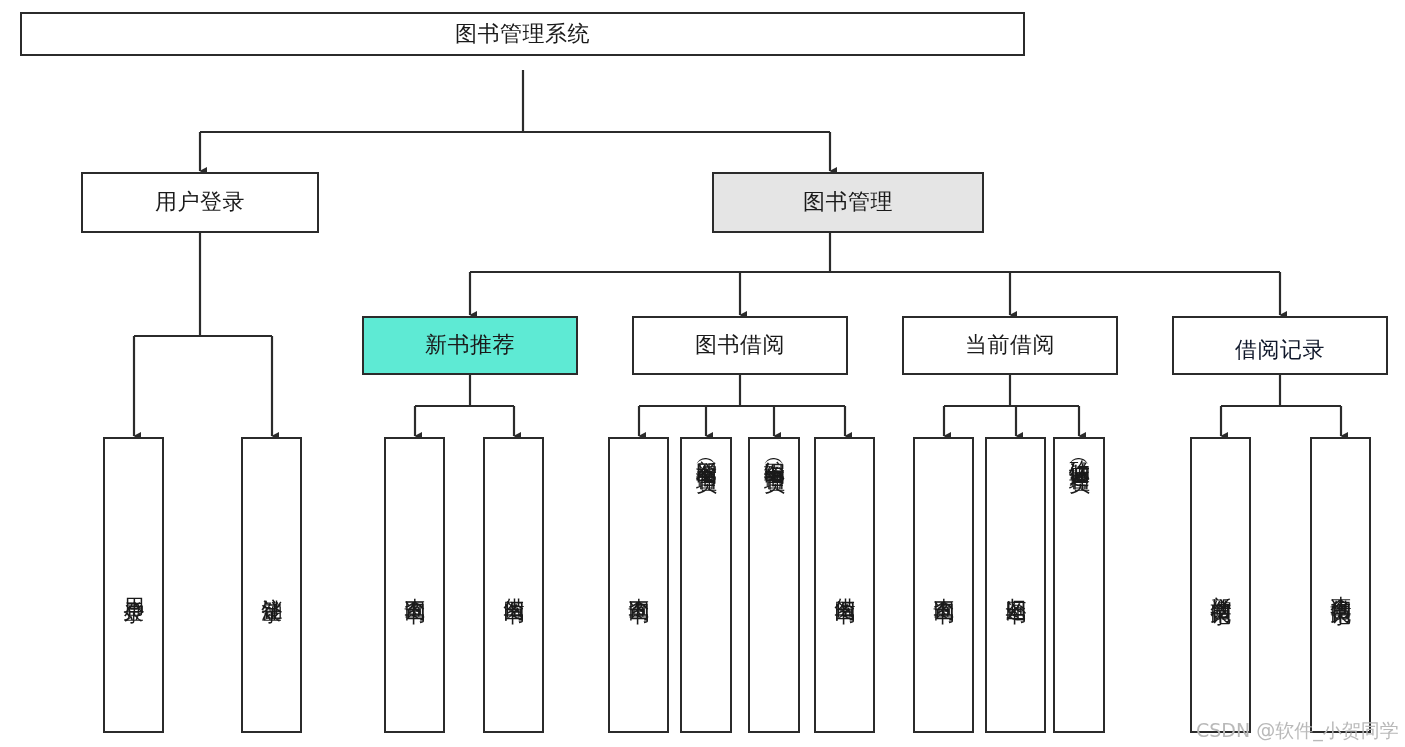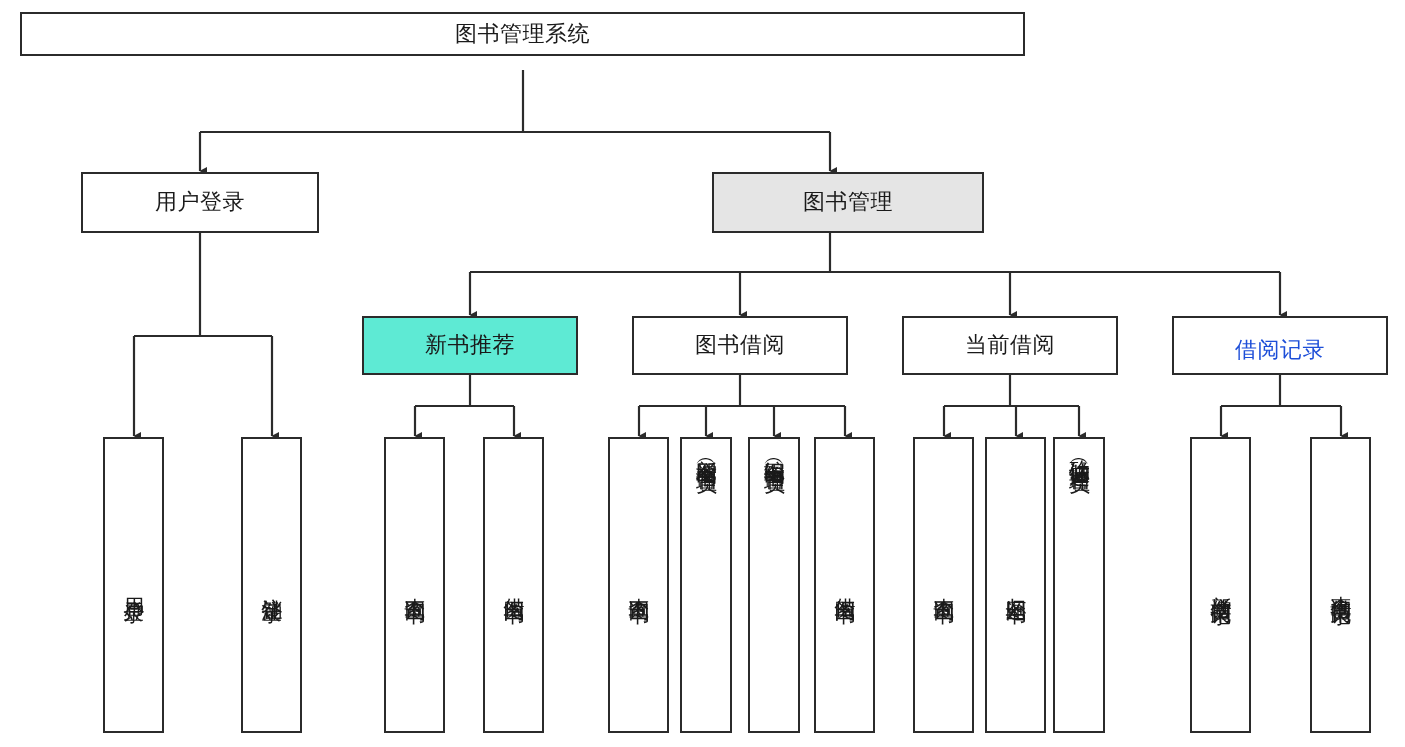--- a/index.html
+++ b/index.html
@@ -135,21 +135,21 @@
       <div class="node horiz" style="left: 362px; top: 316px; width: 216px; height: 59px; border-color: rgb(43, 43, 43); background: #5eead4;">
         <span class="node-label" style="color: rgb(26, 26, 26);">新书推荐</span>
       </div>
       <div class="node horiz" style="left: 632px; top: 316px; width: 216px; height: 59px; border-color: rgb(43, 43, 43); background: rgb(255, 255, 255);">
         <span class="node-label" style="color: rgb(26, 26, 26);">图书借阅</span>
       </div>
       <div class="node horiz" style="left: 902px; top: 316px; width: 216px; height: 59px; border-color: rgb(43, 43, 43); background: rgb(255, 255, 255);">
         <span class="node-label" style="color: rgb(26, 26, 26);">当前借阅</span>
       </div>
       <div class="node horiz" style="left: 1172px; top: 316px; width: 216px; height: 59px; border-color: rgb(43, 43, 43); background: rgb(255, 255, 255);">
-        <span class="node-label" style="color: #1d4ed8; margin-top: 10px;">借阅记录</span>
+        <span class="node-label" style="color: #0f172a; margin-top: 10px;">借阅记录</span>
       </div>
       <div class="node vert mid-text" style="left: 103px; top: 437px; width: 61px; height: 296px; border-color: rgb(43, 43, 43); background: rgb(255, 255, 255);">
         <span class="node-label" style="color: rgb(26, 26, 26);">用户登录</span>
       </div>
       <div class="node vert mid-text" style="left: 241px; top: 437px; width: 61px; height: 296px; border-color: rgb(43, 43, 43); background: rgb(255, 255, 255);">
         <span class="node-label" style="color: rgb(26, 26, 26);">注销登录</span>
       </div>
       <div class="node vert mid-text" style="left: 384px; top: 437px; width: 61px; height: 296px; border-color: rgb(43, 43, 43); background: rgb(255, 255, 255);">
         <span class="node-label" style="color: rgb(26, 26, 26);">查询图书</span>
       </div>
@@ -178,13 +178,14 @@
         <span class="node-label" style="color: rgb(26, 26, 26);">确认归还（管理员）</span>
       </div>
       <div class="node vert mid-text" style="left: 1190px; top: 437px; width: 61px; height: 296px; border-color: rgb(43, 43, 43); background: rgb(255, 255, 255);">
         <span class="node-label" style="color: rgb(26, 26, 26);">新增借阅记录</span>
       </div>
       <div class="node vert mid-text" style="left: 1310px; top: 437px; width: 61px; height: 296px; border-color: rgb(43, 43, 43); background: rgb(255, 255, 255);">
         <span class="node-label" style="color: rgb(26, 26, 26);">查询借阅记录</span>
       </div>
     </div>
 
+  <div class="watermark" style="left: 1196px; top: 718px; color: rgb(185, 185, 185);">CSDN @软件_小贺同学</div>
 </div>
 
 </body></html>

